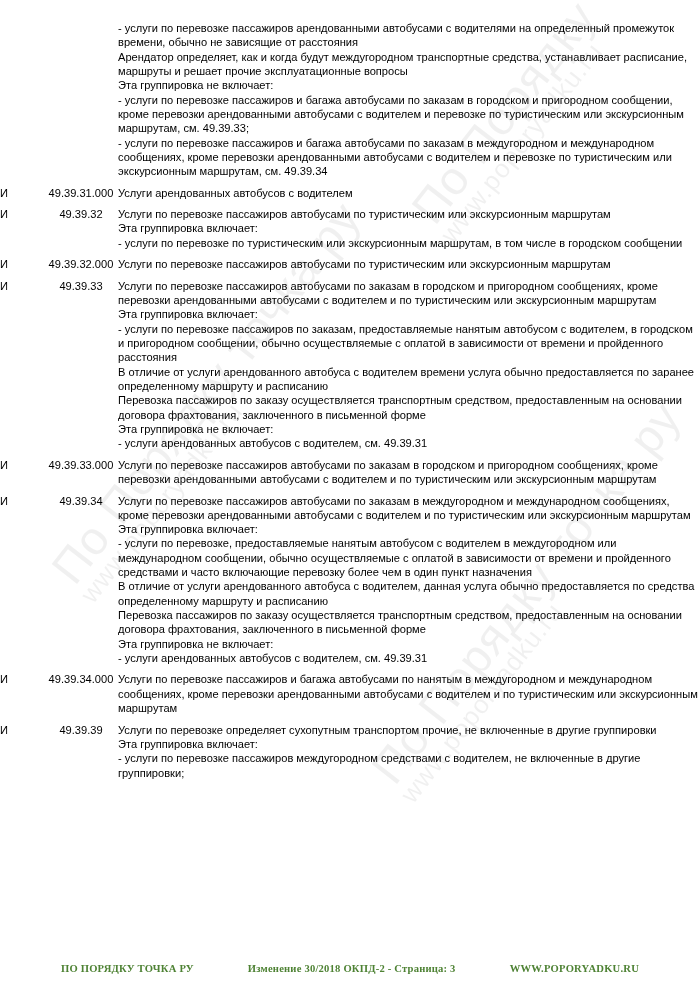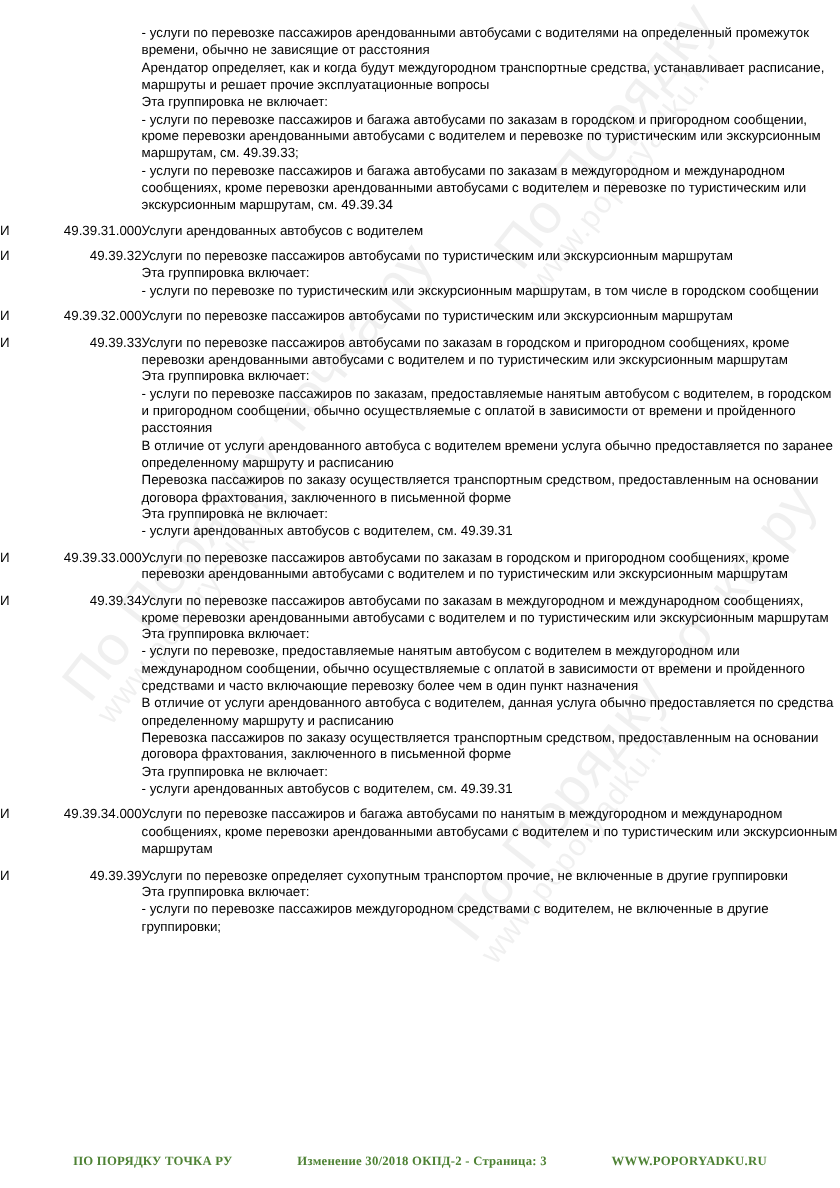--- a/index.html
+++ b/index.html
@@ -68,21 +68,21 @@
   }
 
   td.col-flag {
     width: 44px;
     padding-left: 78px;
     text-align: left;
     white-space: nowrap;
   }
   td.col-code {
     width: 74px;
-    text-align: right;
+    text-align: center;
     white-space: nowrap;
     padding-right: 0;
   }
   td.col-desc {
     padding-left: 11px;
     padding-right: 78px;
     text-align: left;
   }
   tr.row-spacer td {
     height: 7.2px;

